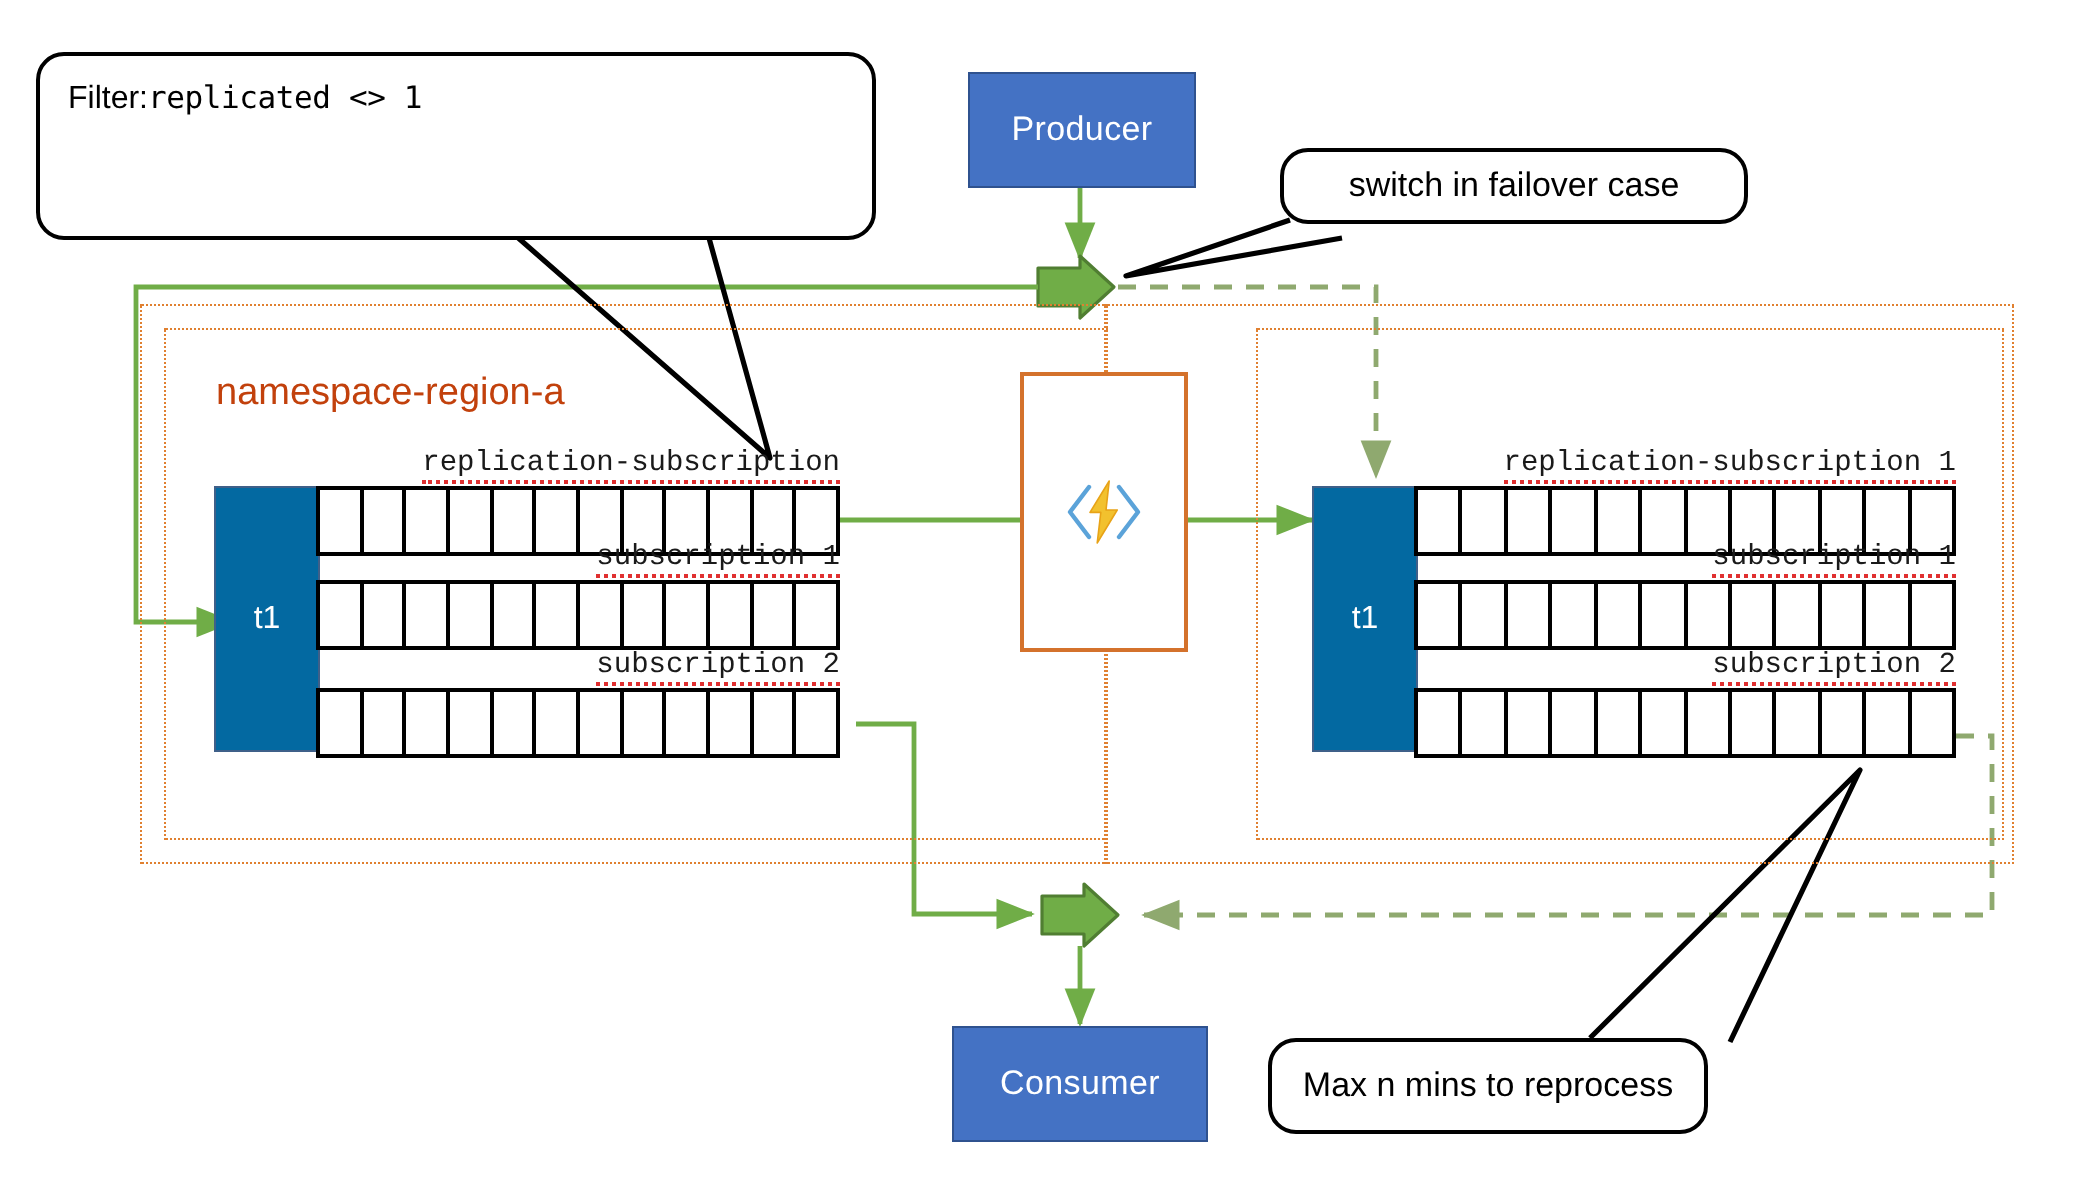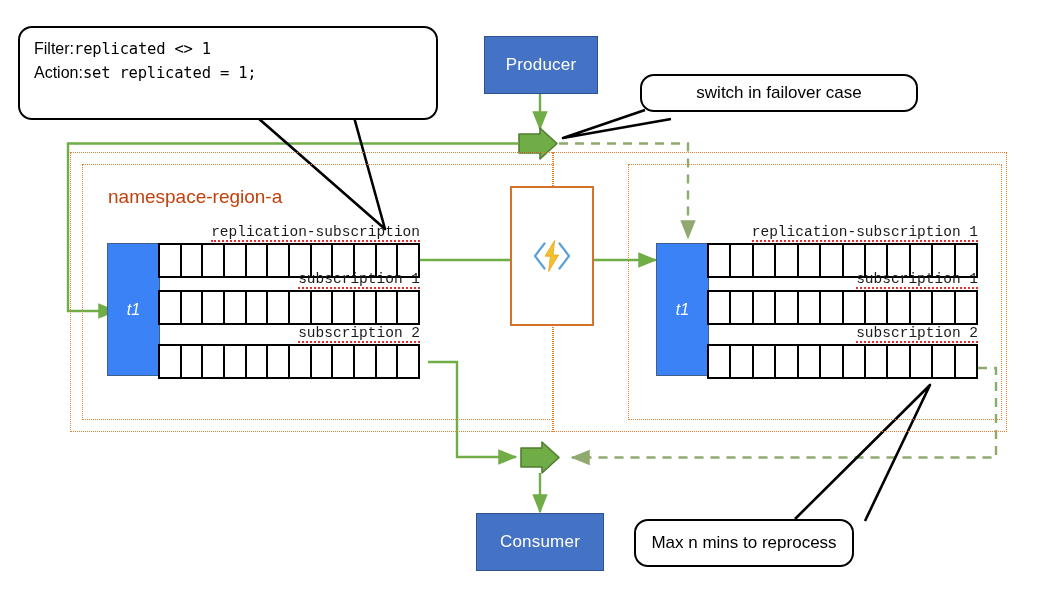--- a/index.html
+++ b/index.html
@@ -59,28 +59,27 @@
     border: 2px solid #D4722C;
     background: #ffffff;
     display: flex;
     align-items: center;
     justify-content: center;
   }
 
   
   .topic-box {
     position: absolute;
-    background: #3b82f6;
+    background: #0369a1;
     border: 1px solid #3F6089;
     color: #ffffff;
     display: flex;
     align-items: center;
     justify-content: center;
     font-size: 16px;
-    font-style: italic;
   }
   .queue-row {
     position: absolute;
     display: flex;
     border: 2px solid #000000;
     background: #ffffff;
     box-sizing: border-box;
   }
   .queue-cell {
     flex: 1 1 0;
@@ -316,27 +315,24 @@
 
       <path d="M24.6,4.5 L15.0,20.2 L20.4,20.2 L18.6,35.5 L28.6,19.0 L23.0,19.0 z" fill="#F2C12E" stroke="#E8A317" stroke-width="0.8" stroke-linejoin="round"></path>
     </svg>
   </div>
 
   <div class="callout" style="left:18px; top:26px; width:420px; height:94px;">
     <div class="callout-lines">
       <div>
         <span class="lbl">Filter:</span><span class="mono">replicated &lt;&gt; 1</span>
       </div>
-      <div>
-        <span class="lbl">Action:</span><span class="mono">set replicated = 1;</span>
-      </div>
     </div>
   </div>
 
-  <div class="callout callout-simple" style="left:640px; top:74px; width:278px; height:38px;">
+  <div class="callout callout-simple" style="left:640px; top:74px; width:234px; height:38px;">
     <span>switch in failover case</span>
   </div>
 
   <div class="callout callout-simple" style="left:634px; top:519px; width:220px; height:48px;">
     <span>Max n mins to reprocess</span>
   </div>
 
 </div>
 
 </body></html>

